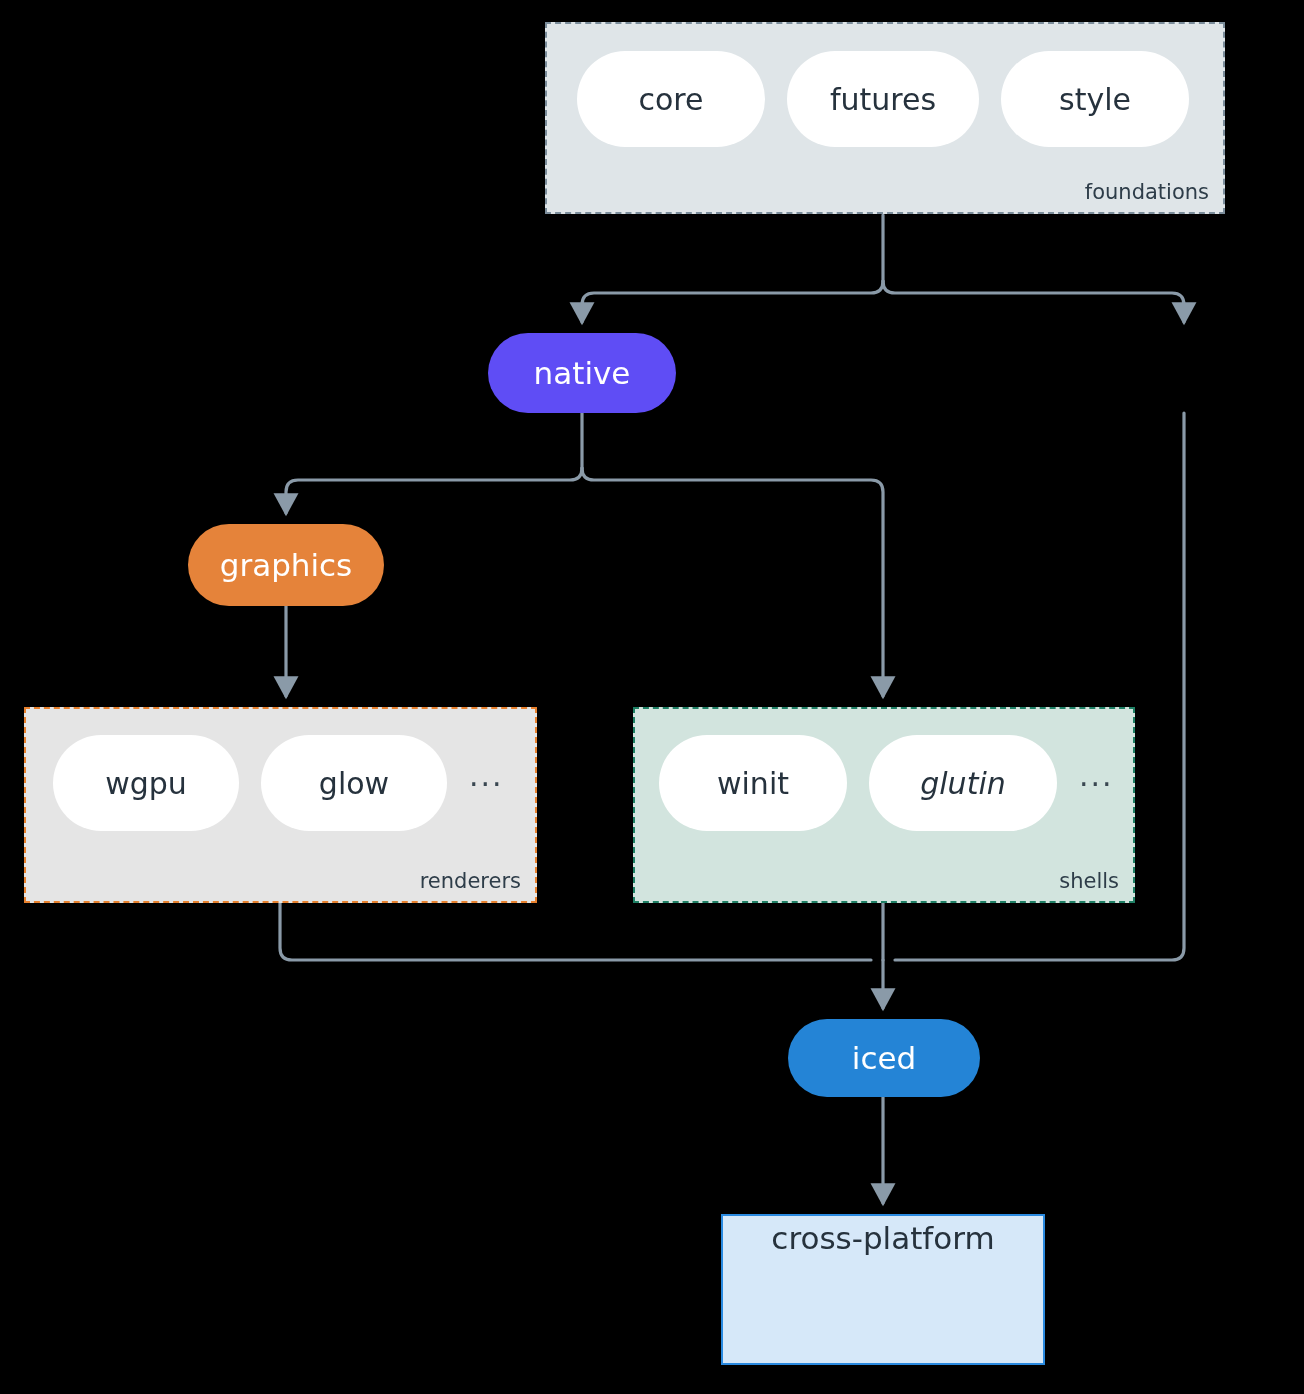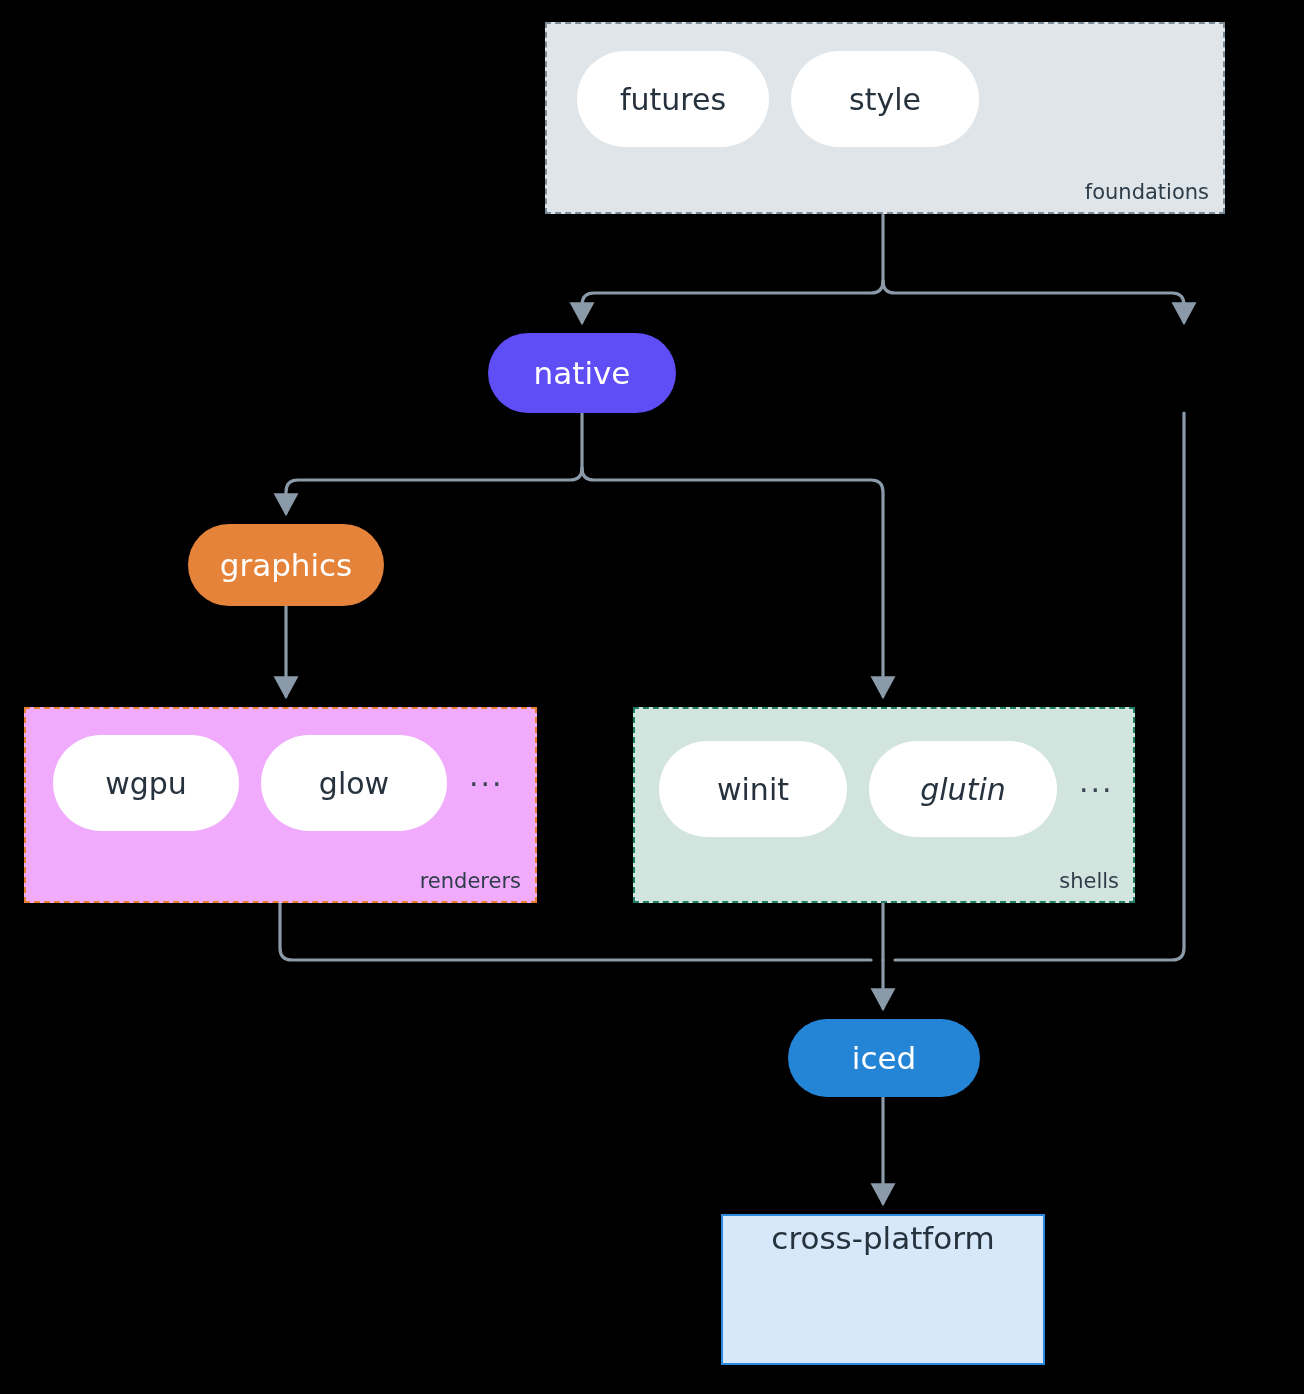--- a/index.html
+++ b/index.html
@@ -93,21 +93,21 @@
     border-width: 2px;
     border-style: solid;
   }
 
   
   #foundations-group { left: 545px;  top: 22px;   width: 680px; height: 192px; }
   #foundations-group .pills { left: 30px; top: 27px; }
   #renderers-group  { left: 24px;   top: 707px;  width: 513px; height: 196px; }
   #renderers-group .pills { left: 27px; top: 26px; }
   #shells-group     { left: 633px;  top: 707px;  width: 502px; height: 196px; }
-  #shells-group .pills { left: 24px; top: 32px; }
+  #shells-group .pills { left: 24px; top: 26px; }
 
   #node-native   { left: 488px;  top: 333px;  width: 188px; height: 80px; }
   #node-web      { left: 1092px; top: 333px;  width: 184px; height: 80px; }
   #node-graphics { left: 188px;  top: 524px;  width: 196px; height: 82px; }
   #node-iced     { left: 788px;  top: 1019px; width: 192px; height: 78px; }
   #node-app      { left: 721px;  top: 1214px; width: 324px; height: 151px; }
 </style>
 </head>
 <body>
 
@@ -143,27 +143,28 @@
       <path d="M1184,413 L1184,948 Q1184,960 1172,960 L895,960"></path>
 
       <path d="M883,960 L883,1008" marker-end="url(#arrowhead)"></path>
 
       <path d="M883,1097 L883,1203" marker-end="url(#arrowhead)"></path>
     </g>
   </svg>
 
   <div id="foundations-group" class="cluster" style="background:#dfe5e8; border-color:#7b8d9b;">
     <div class="pills">
+      <div class="chip" style="width:188px;">core</div>
       <div class="chip" style="width:192px;">futures</div>
       <div class="chip" style="width:188px;">style</div>
     </div>
     <div class="cluster-label">foundations</div>
   </div>
 
-  <div id="renderers-group" class="cluster" style="background:#f0abfc; border-color:#e8812e;">
+  <div id="renderers-group" class="cluster" style="background:#e5e5e5; border-color:#e8812e;">
     <div class="pills">
       <div class="chip" style="width:186px;">wgpu</div>
       <div class="chip" style="width:186px;">glow</div>
       <div class="ellipsis">...</div>
     </div>
     <div class="cluster-label">renderers</div>
   </div>
 
   <div id="shells-group" class="cluster" style="background:#d2e4de; border-color:#1f8065;">
     <div class="pills">

